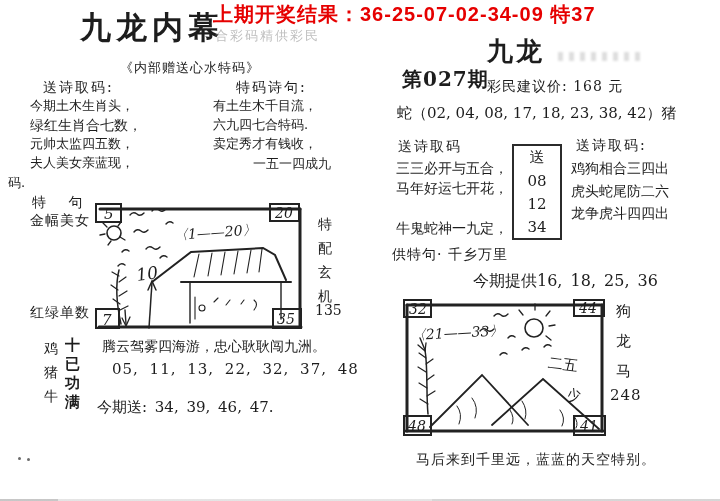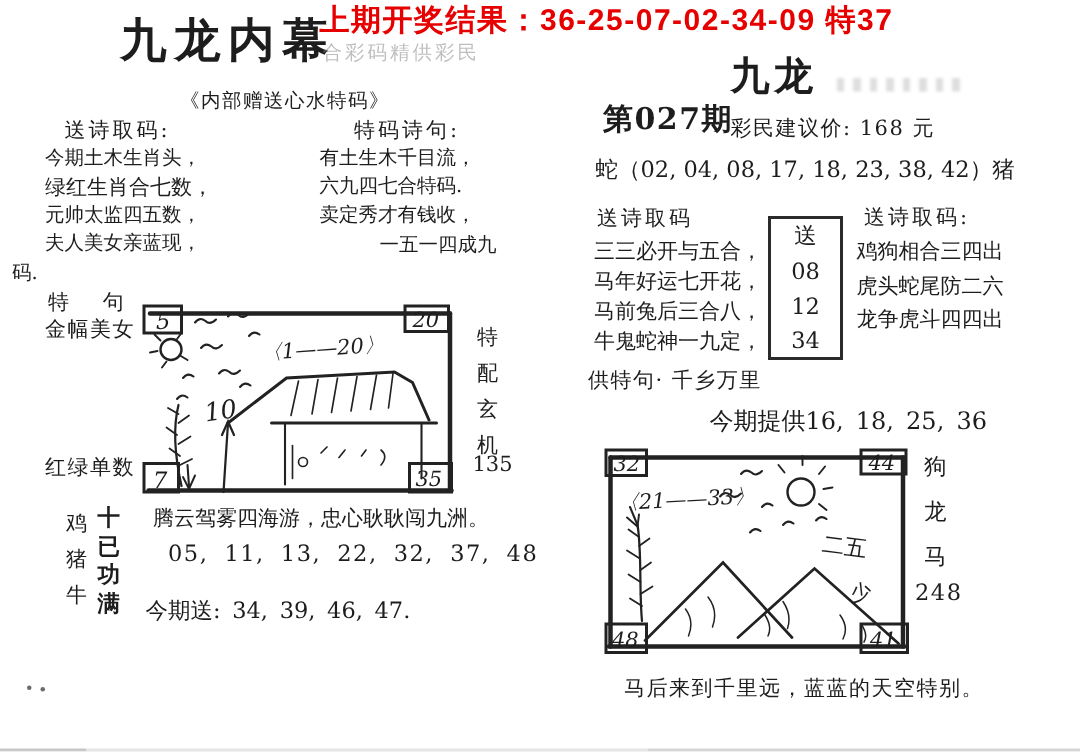--- a/index.html
+++ b/index.html
@@ -122,21 +122,20 @@
   <div class="smudge" style="left:558px;top:52px;width:88px;"></div>
   <div class="t" style="left:402px;top:68px;font-size:20px;font-weight:700;letter-spacing:1px;">第027期</div>
   <div class="t" style="left:487px;top:79px;font-size:14px;letter-spacing:1px;">彩民建议价: 168 元</div>
   <div class="t" style="left:397px;top:105px;font-size:15px;">蛇（02, 04, 08, 17, 18, 23, 38, 42）猪</div>
 
   <div class="t" style="left:398px;top:139px;font-size:14px;letter-spacing:2px;">送诗取码</div>
   <div class="t" style="left:576px;top:138px;font-size:14px;letter-spacing:2px;">送诗取码:</div>
 
   <div class="t" style="left:396px;top:161px;font-size:14px;">三三必开与五合，</div>
   <div class="t" style="left:396px;top:181px;font-size:14px;">马年好运七开花，</div>
-  <div class="t" style="left:396px;top:201px;font-size:14px;">马前兔后三合八，</div>
   <div class="t" style="left:396px;top:221px;font-size:14px;">牛鬼蛇神一九定，</div>
 
   <div class="giftbox">
     <span>送</span>
     <span>08</span>
     <span>12</span>
     <span>34</span>
   </div>
 
   <div class="t" style="left:571px;top:161px;font-size:14px;">鸡狗相合三四出</div>

